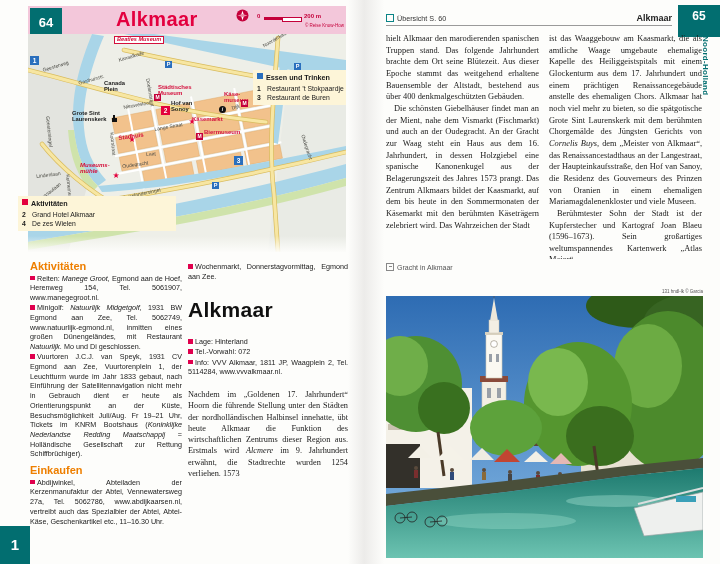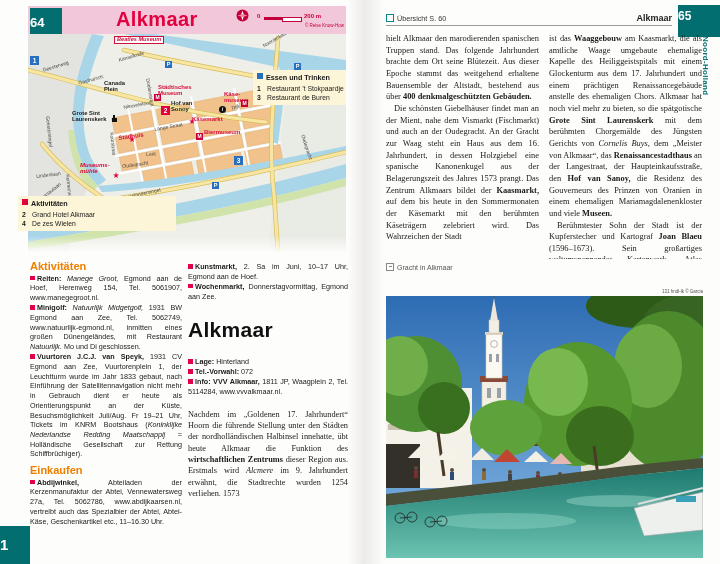--- a/index.html
+++ b/index.html
@@ -1,23 +1,23 @@
 <!DOCTYPE html>
 <html lang="de"><head>
 <meta charset="utf-8">
 <style>
   html,body{margin:0;padding:0;background:#ffffff;}
   #canvas{position:relative;width:720px;height:564px;background:#fdfdfb;overflow:hidden;
           font-family:"Liberation Sans",sans-serif;color:#1a1a1a;}
-  .b{font-weight:700;} .i{font-style:italic;}
+  .b{font-weight:400;} .i{font-style:italic;}
 
   
   .band{position:absolute;left:28px;top:6px;width:318px;height:28px;background:#f3c7da;}
   .band-title{position:absolute;left:116px;top:8px;font-size:20px;font-weight:700;color:#e3003f;letter-spacing:.4px;}
-  .pageno{position:absolute;background:#026e70;color:#fff;font-weight:700;text-align:left;}
+  .pageno{position:absolute;background:#026e70;color:#fff;font-weight:700;text-align:center;}
   .pn64{left:30px;top:8px;width:32px;height:30px;line-height:30px;font-size:13px;}
   .pn65{left:678px;top:5px;width:42px;height:32px;line-height:23px;font-size:12px;}
   .chapter-tab{left:0;top:526px;width:30px;height:38px;line-height:38px;font-size:15px;}
   .compass{position:absolute;left:236px;top:9px;}
   .scale0{position:absolute;left:257px;top:13px;font-size:6px;color:#c4003a;font-weight:700;}
   .bar-red{position:absolute;left:264px;top:17px;width:18px;height:3px;background:#c4003a;}
   .bar-white{position:absolute;left:282px;top:17px;width:18px;height:3px;background:#fff;border:0.5px solid #c4003a;}
   .scale200{position:absolute;left:304px;top:13px;font-size:6px;color:#c4003a;font-weight:700;}
   .map-credit{position:absolute;left:270px;top:23px;width:74px;text-align:right;font-size:4.5px;color:#c4003a;}
 
@@ -272,21 +272,20 @@
     <h4 class="sec">Einkaufen</h4>
     <div>
 
         <p class="entry"><span class="sq"></span><span><span class="b">Abdijwinkel,</span><span> Abteiladen der Kerzenmanufaktur der Abtei, Vennewatersweg 27a, Tel. 5062786, www.abdijkaarsen.nl, vertreibt auch das Spezialbier der Abtei, Abtei-Käse, Geschenkartikel etc., 11–16.30 Uhr.</span></span></p>
       </div>
   </div>
 
   <div class="col col-b">
     <div class="entries">
 
-        <p class="entry"><span class="sq"></span><span><span class="b">Kunstmarkt,</span><span> 2. Sa im Juni, 10–17 Uhr, Egmond aan de Hoef.</span></span></p>
 
         <p class="entry"><span class="sq"></span><span><span class="b">Wochenmarkt,</span><span> Donnerstagvormittag, Egmond aan Zee.</span></span></p>
       </div>
     <h1 class="city-title">Alkmaar</h1>
     <div>
 
         <p class="entry"><span class="sq"></span><span><span class="b">Lage:</span><span> Hinterland</span></span></p>
 
         <p class="entry"><span class="sq"></span><span><span class="b">Tel.-Vorwahl:</span><span> 072</span></span></p>
 

